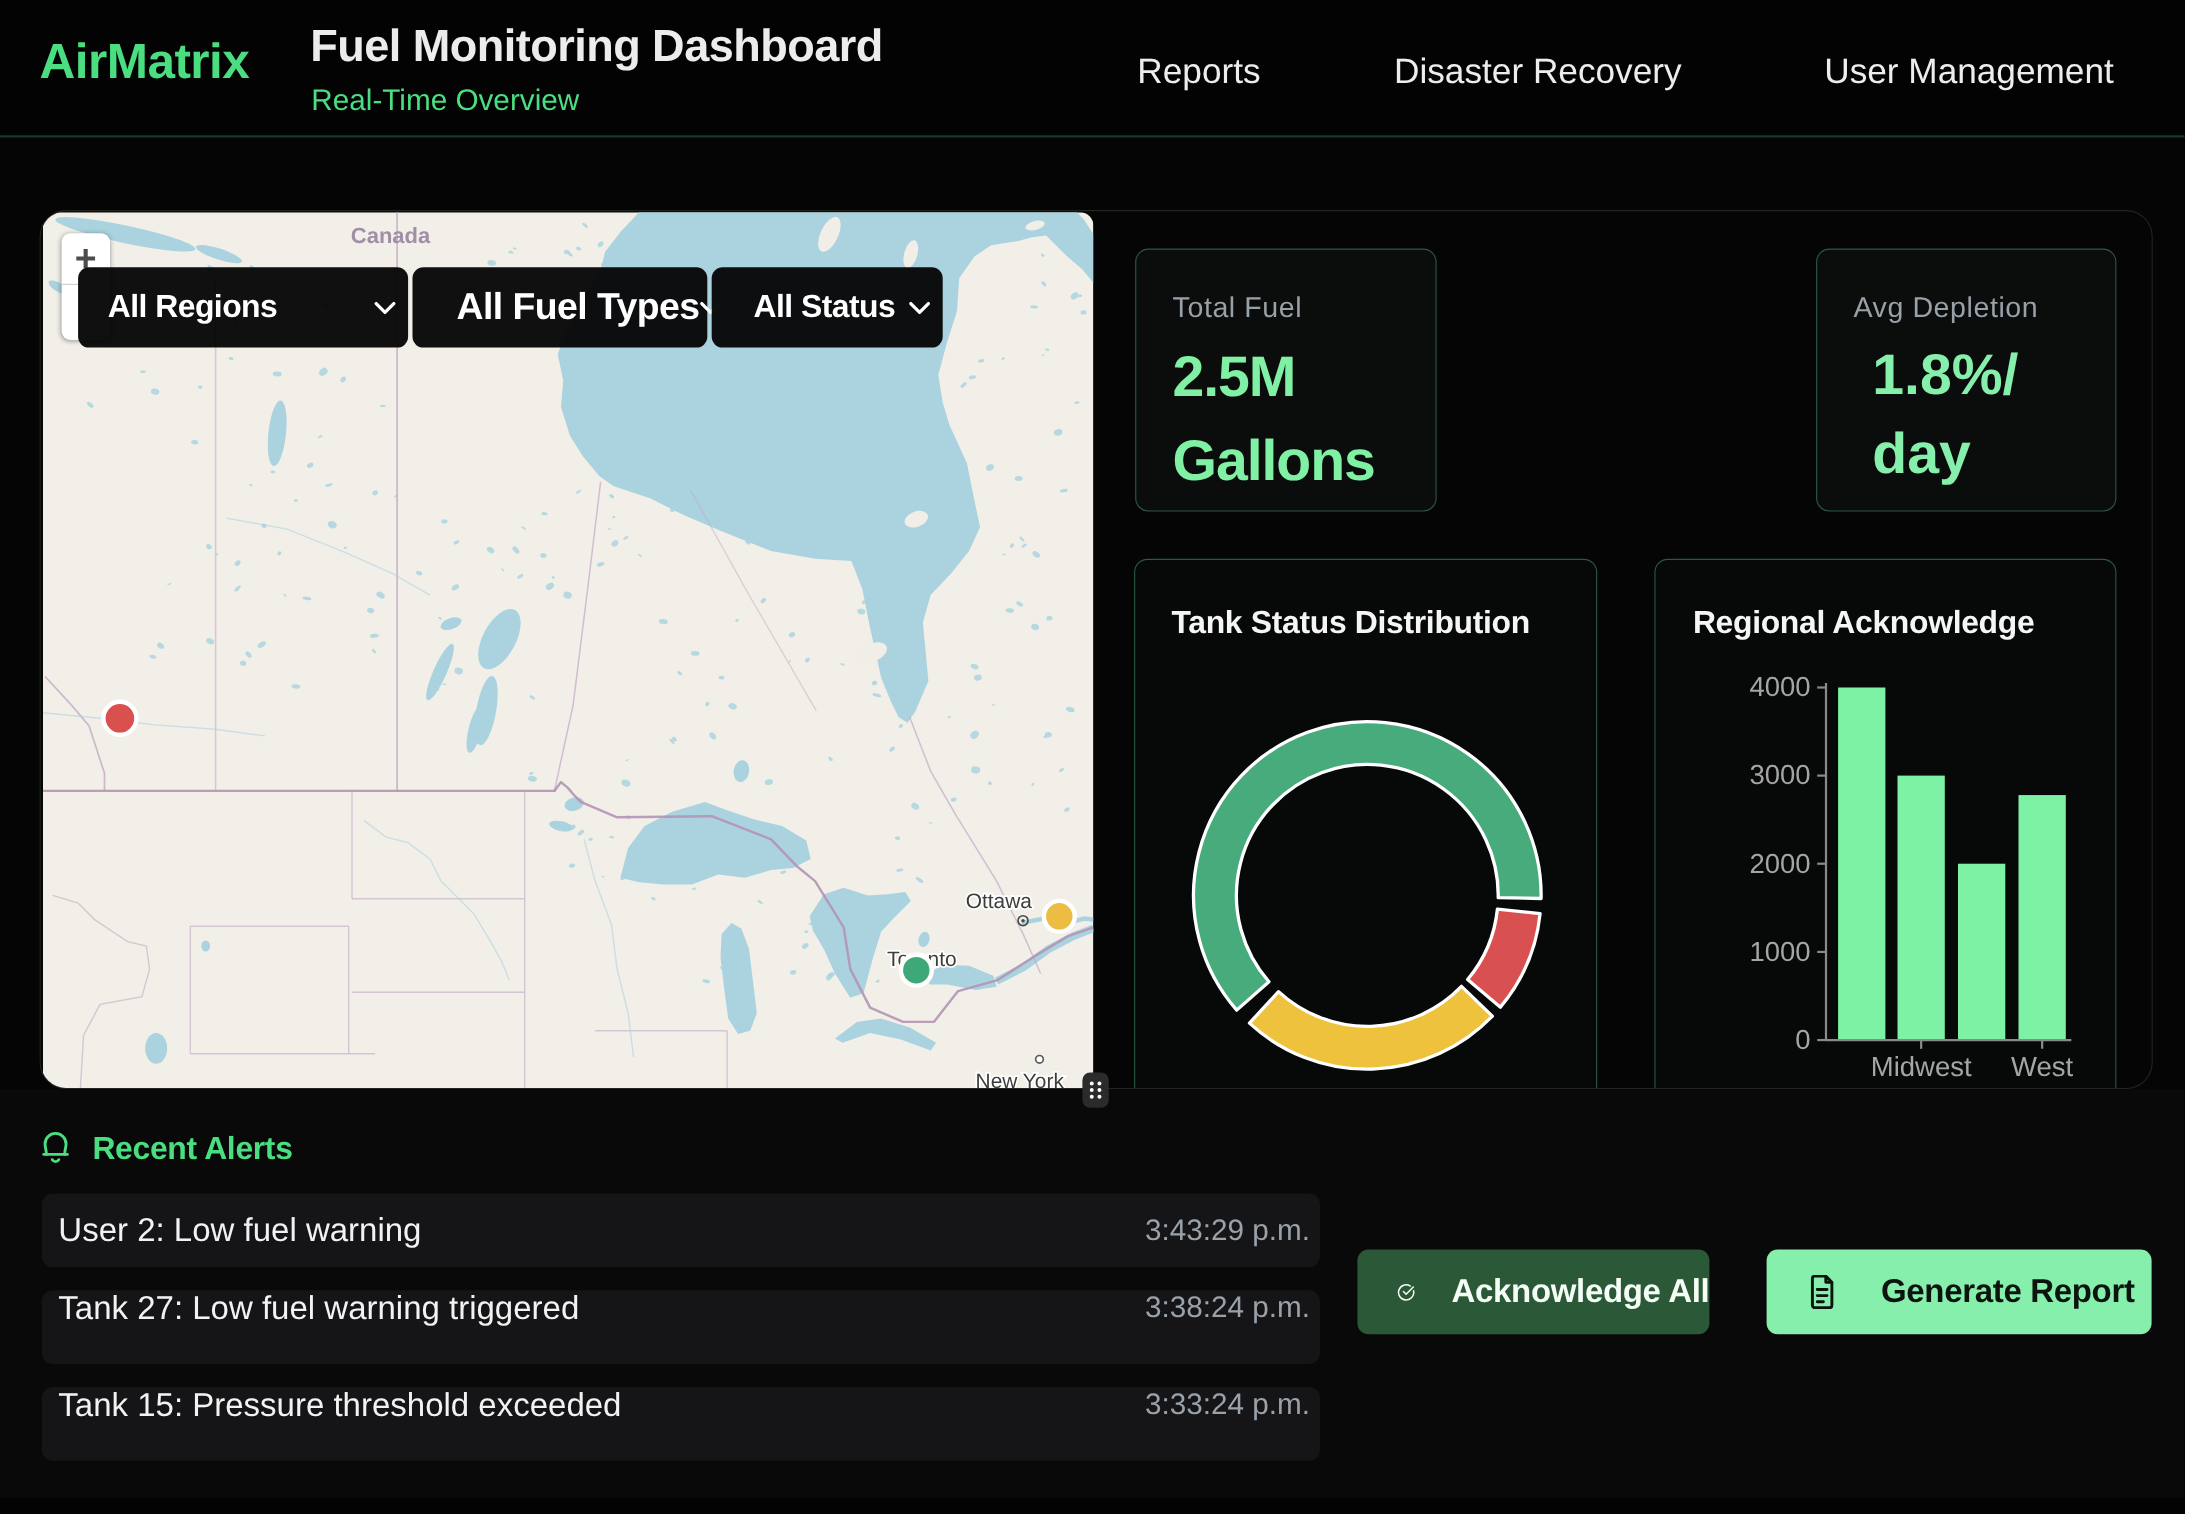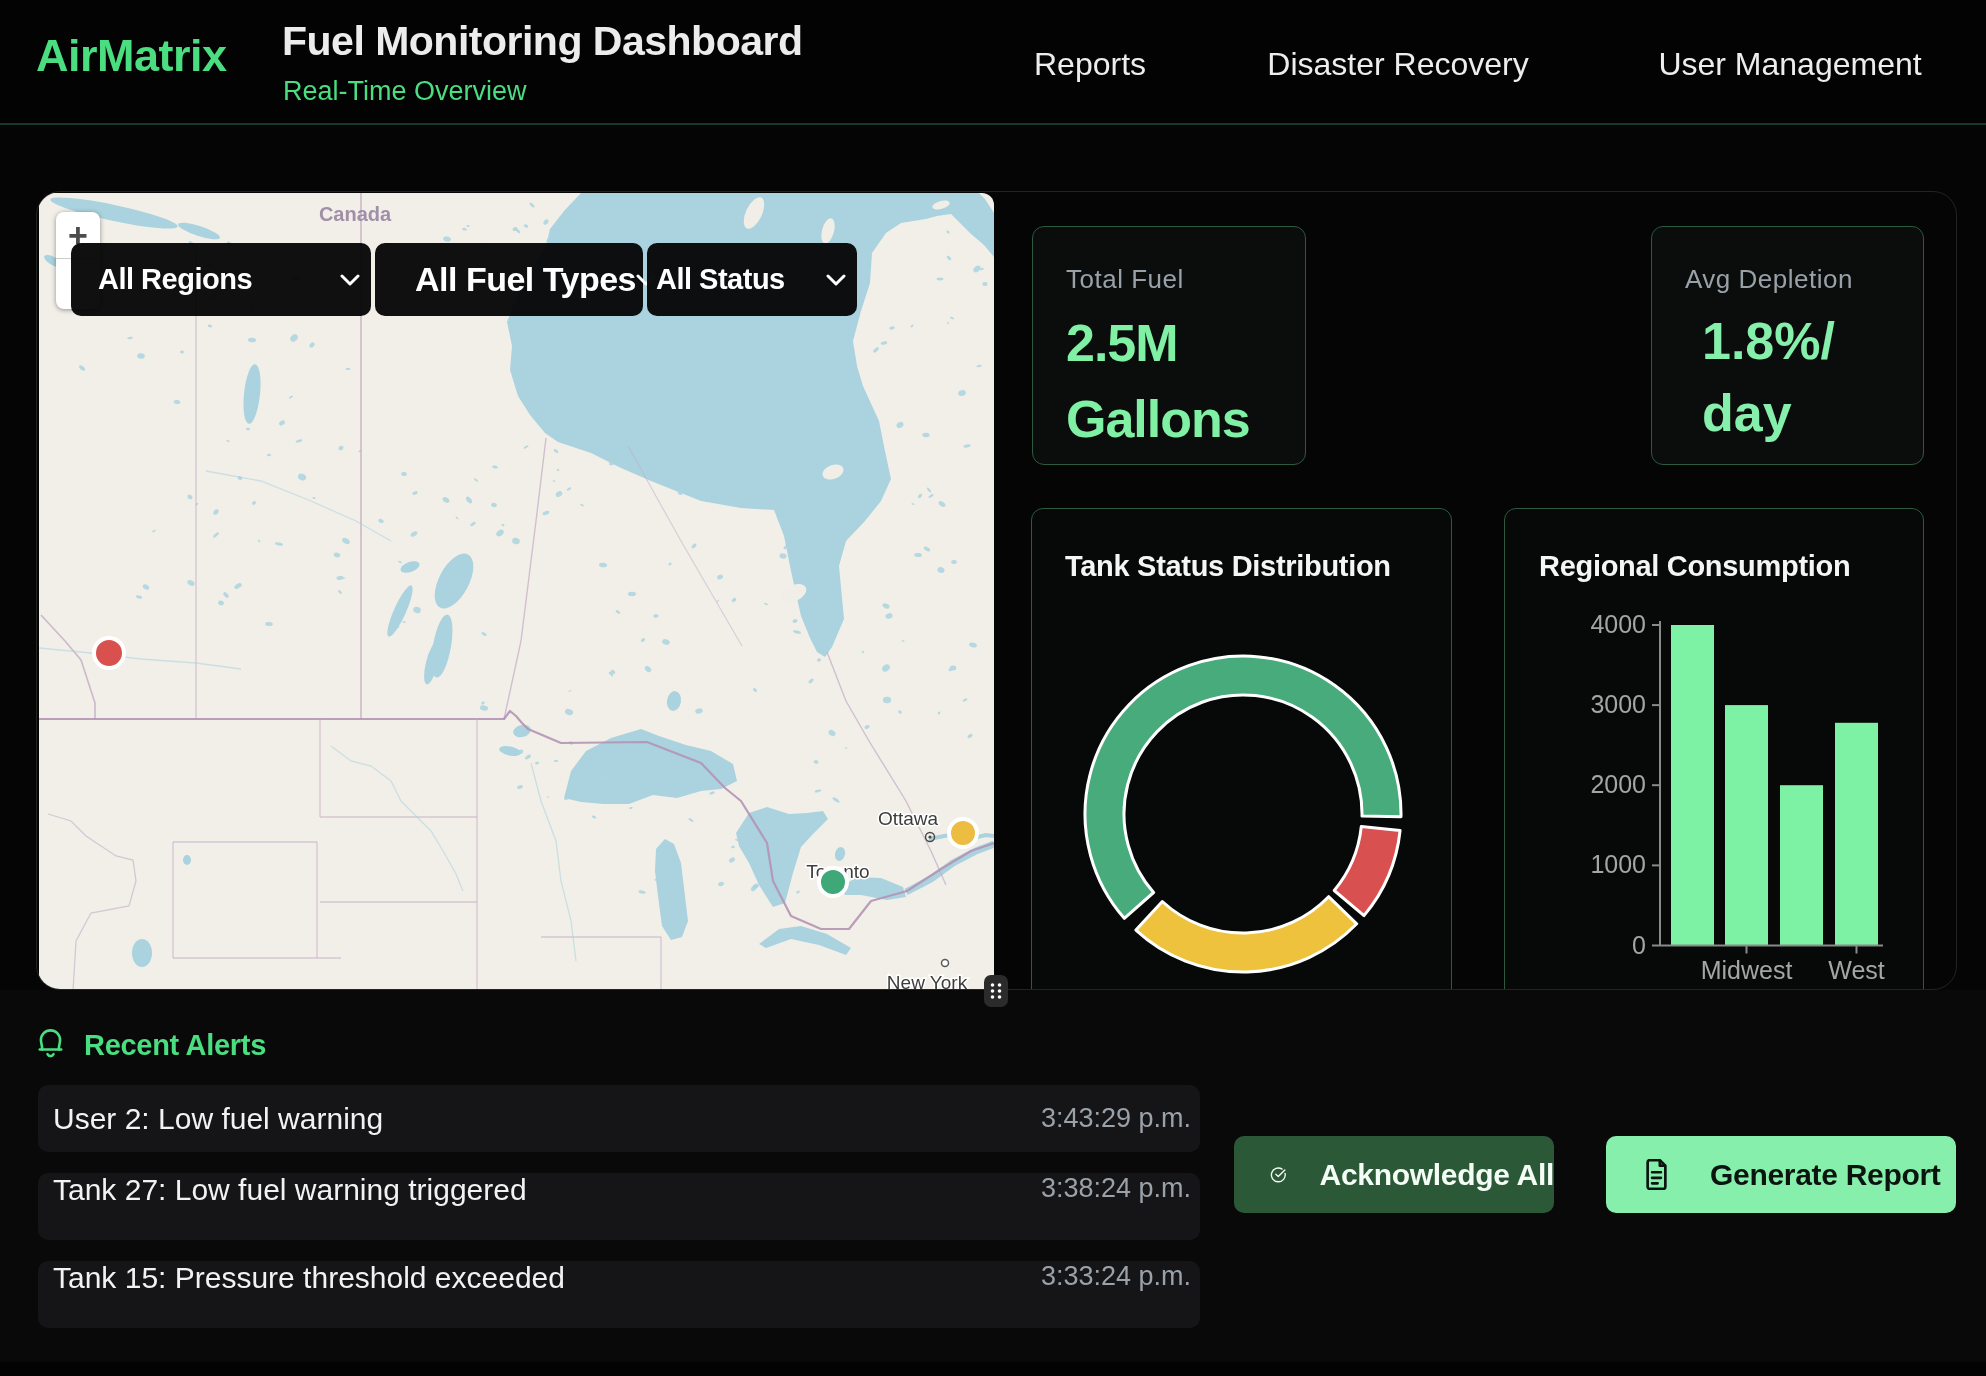--- a/index.html
+++ b/index.html
@@ -298,40 +298,40 @@
         <path d="M2 2 L10 10 L18 2" fill="none" stroke="#ffffff" stroke-width="3" stroke-linecap="round" stroke-linejoin="round"></path>
       </svg>
     </div>
     <div class="abs" style="left:338px;top:51px;width:268px;height:73px;background:rgba(3,3,4,0.95);border-radius:10px;display:flex;align-items:center;color:#fff">
       <span style="margin-left:40px;font-size:34px;font-weight:600;letter-spacing:-0.5px">All Fuel Types</span>
       <svg width="20" height="12" viewBox="0 0 20 12" style="margin-left:auto;margin-right:11px;flex:none">
         <path d="M2 2 L10 10 L18 2" fill="none" stroke="#ffffff" stroke-width="3" stroke-linecap="round" stroke-linejoin="round"></path>
       </svg>
     </div>
     <div class="abs" style="left:610px;top:51px;width:210px;height:73px;background:rgba(3,3,4,0.95);border-radius:10px;display:flex;align-items:center;color:#fff">
-      <span style="margin-left:9px;font-size:29px;font-weight:600;letter-spacing:-0.5px">All Status</span>
+      <span style="margin-left:38px;font-size:29px;font-weight:600;letter-spacing:-0.5px">All Status</span>
       <svg width="20" height="12" viewBox="0 0 20 12" style="margin-left:auto;margin-right:11px;flex:none">
         <path d="M2 2 L10 10 L18 2" fill="none" stroke="#ffffff" stroke-width="3" stroke-linecap="round" stroke-linejoin="round"></path>
       </svg>
     </div>
 
     <div class="abs" style="left:995px;top:34px;width:274px;height:239px;background:#0a0d0b;border:1.5px solid #2e5941;border-radius:12px">
       <div class="abs" style="left:33px;top:37px;font-size:26px;letter-spacing:0.5px;color:#98a0a8">Total Fuel</div>
       <div class="abs" style="left:33px;top:78px;font-size:52px;font-weight:700;color:#80f0a4;line-height:76px;letter-spacing:-1px">2.5M<br>Gallons</div>
     </div>
     <div class="abs" style="left:1614px;top:34px;width:273px;height:239px;background:#0a0d0b;border:1.5px solid #2e5941;border-radius:12px">
       <div class="abs" style="left:33px;top:37px;font-size:26px;letter-spacing:0.5px;color:#98a0a8">Avg Depletion</div>
       <div class="abs" style="left:50px;top:78px;font-size:52px;font-weight:700;color:#86efac;line-height:72px">1.8%/<br>day</div>
     </div>
 
     <div class="abs" style="left:994px;top:316px;width:421px;height:500px;background:#070808;border:1.5px solid #2e5941;border-radius:12px">
       <div class="abs" style="left:33px;top:41px;font-size:29px;font-weight:700;color:#f5f5f5;letter-spacing:-0.3px">Tank Status Distribution</div>
     </div>
     <div class="abs" style="left:1467px;top:316px;width:420px;height:500px;background:#070808;border:1.5px solid #2e5941;border-radius:12px">
-      <div class="abs" style="left:34px;top:41px;font-size:29px;font-weight:700;color:#f5f5f5;letter-spacing:-0.3px">Regional Consumption</div>
+      <div class="abs" style="left:34px;top:41px;font-size:29px;font-weight:700;color:#f5f5f5;letter-spacing:-0.3px">Regional Acknowledge</div>
     </div>
 
     <svg class="abs" style="left:1026px;top:442px" width="360" height="360" viewBox="0 0 360 360">
       <path d="M61.3 284.3 A158 158 0 1 1 338.0 182.8 L299.0 182.1 A119 119 0 1 0 90.6 258.5 Z" fill="#47ab7c" stroke="#ffffff" stroke-width="3" stroke-linejoin="round"></path>
 <path d="M337.1 196.5 A158 158 0 0 1 301.0 281.6 L271.2 256.5 A119 119 0 0 0 298.3 192.4 Z" fill="#d95050" stroke="#ffffff" stroke-width="3" stroke-linejoin="round"></path>
 <path d="M293.7 289.8 A158 158 0 0 1 72.9 296.1 L99.3 267.5 A119 119 0 0 0 265.6 262.7 Z" fill="#efc23d" stroke="#ffffff" stroke-width="3" stroke-linejoin="round"></path>
     </svg>
     <svg class="abs" style="left:1524px;top:409px" width="380" height="400" viewBox="0 0 380 400">
       <rect x="110" y="24.0" width="43" height="320.5" fill="#7ef2a4"></rect>
 <rect x="164" y="104.1" width="43" height="240.4" fill="#7ef2a4"></rect>

